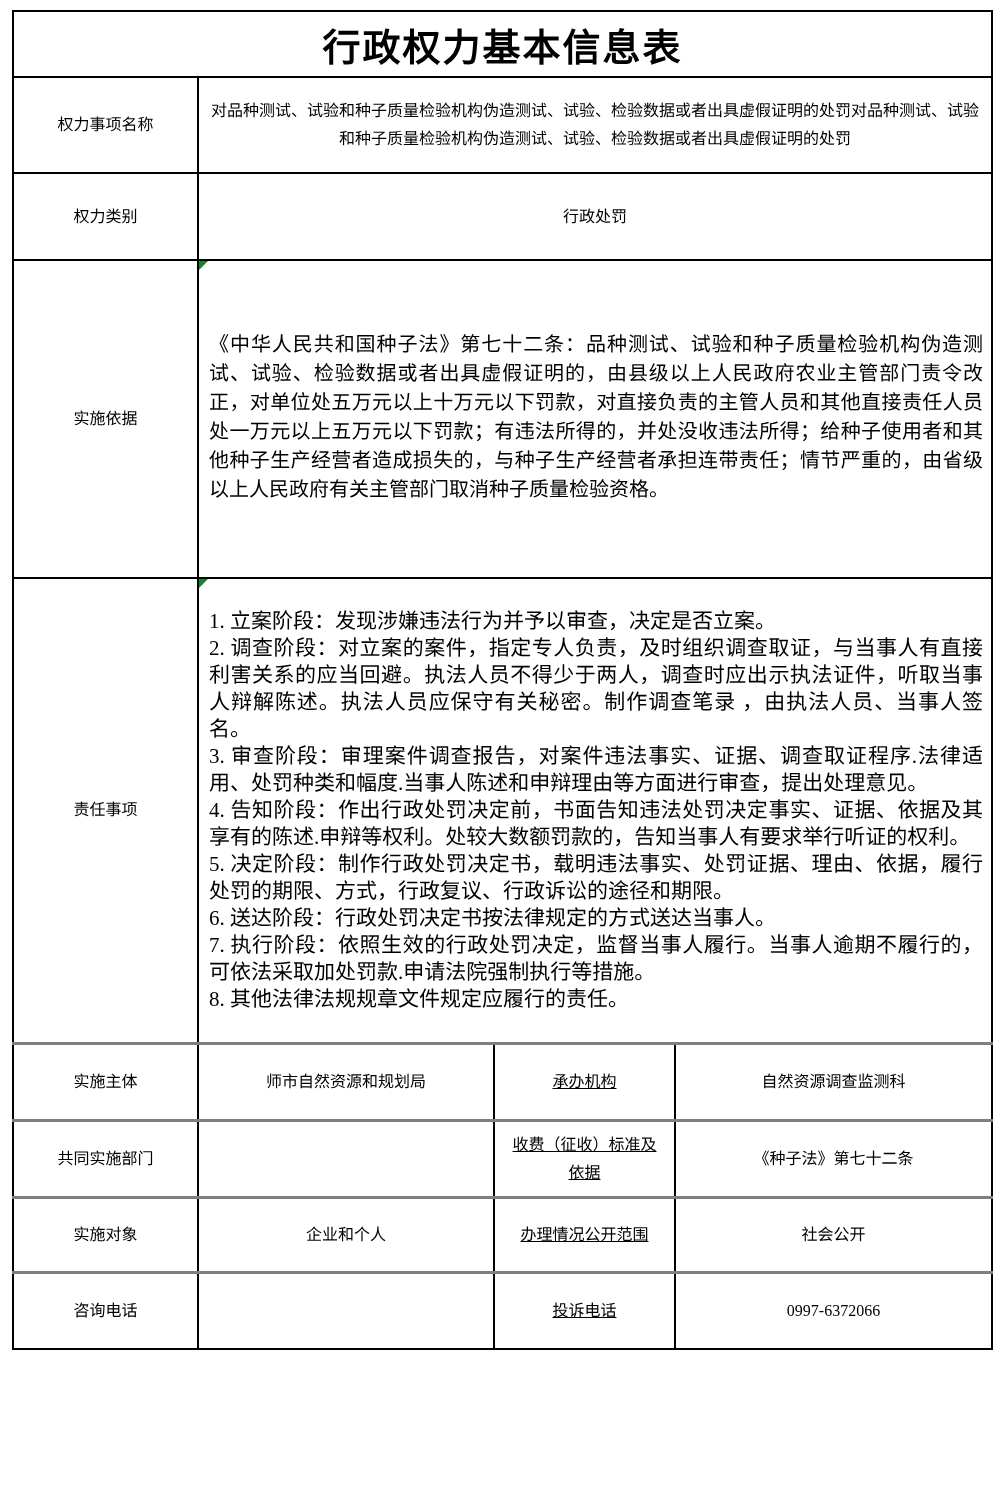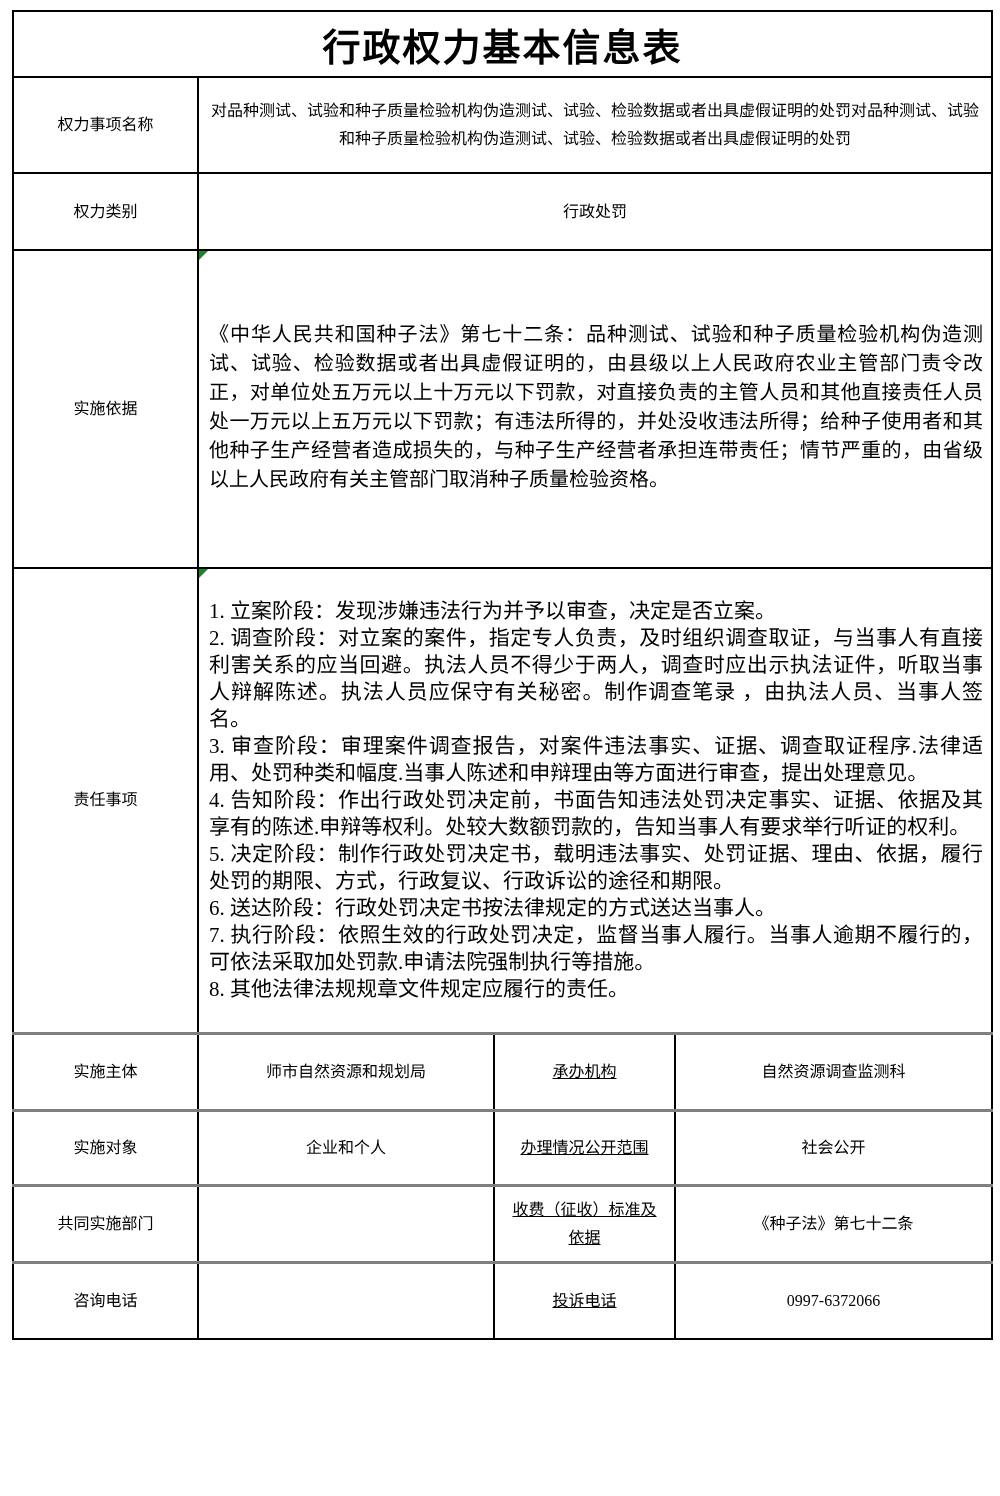--- a/index.html
+++ b/index.html
@@ -79,21 +79,21 @@
   <tbody>
       <tr style="height:66px">
     <td class="title-cell" colspan="4">行政权力基本信息表</td>
   </tr>
 
   <tr style="height:96px">
     <td class="label-cell">权力事项名称</td>
     <td class="value-center" colspan="3">对品种测试、试验和种子质量检验机构伪造测试、试验、检验数据或者出具虚假证明的处罚对品种测试、试验和种子质量检验机构伪造测试、试验、检验数据或者出具虚假证明的处罚</td>
   </tr>
 
-  <tr style="height:77px">
+  <tr style="height:87px">
     <td class="label-cell">权力类别</td>
     <td class="value-center" colspan="3">行政处罚</td>
   </tr>
 
   <tr style="height:318px">
     <td class="label-cell">实施依据</td>
     <td class="value-para" colspan="3">
       <span class="corner-marker"></span>
       <span>《中华人民共和国种子法》第七十二条：品种测试、试验和种子质量检验机构伪造测试、试验、检验数据或者出具虚假证明的，由县级以上人民政府农业主管部门责令改正，对单位处五万元以上十万元以下罚款，对直接负责的主管人员和其他直接责任人员处一万元以上五万元以下罚款；有违法所得的，并处没收违法所得；给种子使用者和其他种子生产经营者造成损失的，与种子生产经营者承担连带责任；情节严重的，由省级以上人民政府有关主管部门取消种子质量检验资格。</span>
     </td>
@@ -111,32 +111,32 @@
 8. 其他法律法规规章文件规定应履行的责任。</span></td>
   </tr>
 
   <tr class="gray-top" style="height:77px">
     <td class="label-cell">实施主体</td>
     <td class="value-center">师市自然资源和规划局</td>
     <td class="label-narrow">承办机构</td>
     <td class="value-center">自然资源调查监测科</td>
   </tr>
 
+  <tr class="gray-top" style="height:77px">
+    <td class="label-cell">共同实施部门</td>
+    <td class="value-center"></td>
+    <td class="label-narrow">收费（征收）标准及依据</td>
+    <td class="value-center">《种子法》第七十二条</td>
+  </tr>
+
   <tr class="gray-top" style="height:75px">
     <td class="label-cell">实施对象</td>
     <td class="value-center">企业和个人</td>
     <td class="label-narrow">办理情况公开范围</td>
     <td class="value-center">社会公开</td>
-  </tr>
-
-  <tr class="gray-top" style="height:77px">
-    <td class="label-cell">共同实施部门</td>
-    <td class="value-center"></td>
-    <td class="label-narrow">收费（征收）标准及依据</td>
-    <td class="value-center">《种子法》第七十二条</td>
   </tr>
 
 
   <tr class="gray-top" style="height:77px">
     <td class="label-cell">咨询电话</td>
     <td class="value-center"></td>
     <td class="label-narrow">投诉电话</td>
     <td class="value-center">0997-6372066</td>
   </tr>
 

